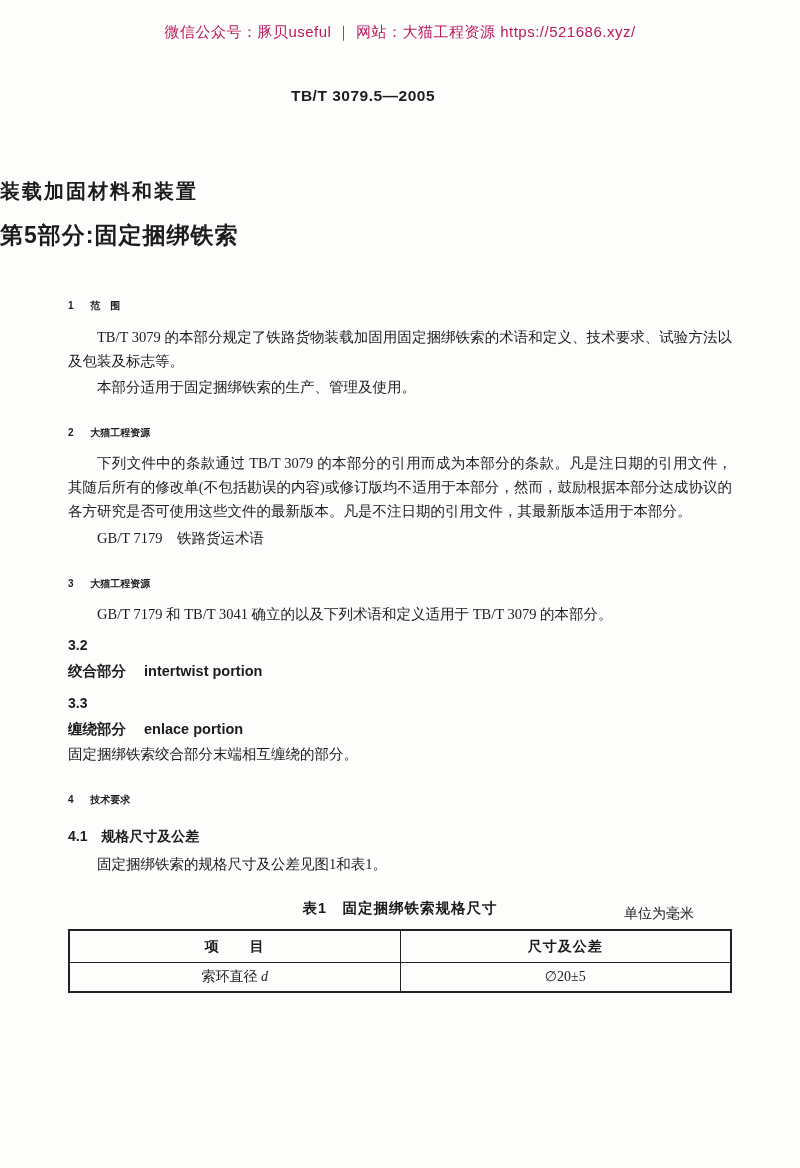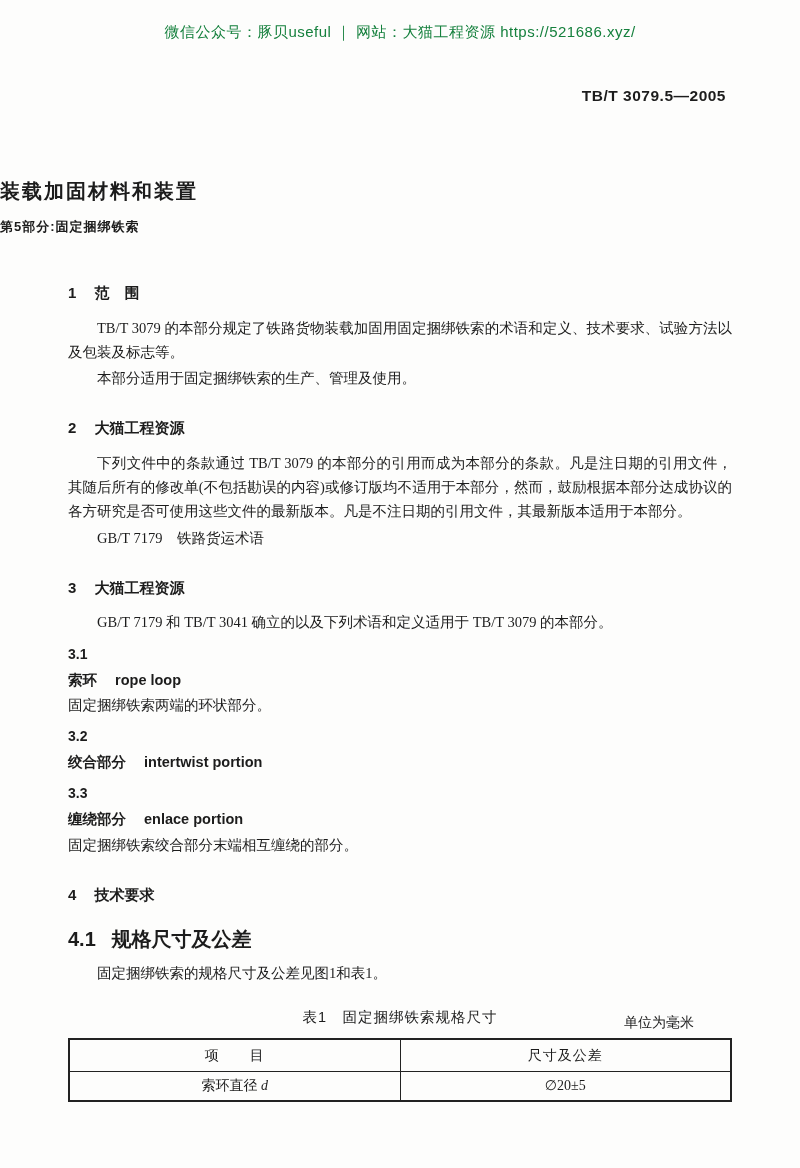--- a/index.html
+++ b/index.html
@@ -12,61 +12,61 @@
     color: #1c1c1c;
     font-family: "Liberation Serif", "DejaVu Serif", serif;
     font-size: 14.5px;
     line-height: 1.66;
     display: flex;
     flex-direction: column;
     overflow: hidden;
     box-sizing: border-box;
   }
   .watermark {
-    color: #15803d;
+    color: #be185d;
     font-family: "Liberation Sans", "DejaVu Sans", sans-serif;
     font-size: 15px;
     text-align: center;
     letter-spacing: 0.5px;
   }
   .watermark-top { margin-top: 20px; }
   .doc-header {
-    text-align: right;
+    text-align: center;
     padding-right: 74px;
     margin-top: 38px;
   }
   .doc-number {
     font-family: "Liberation Sans", "DejaVu Sans", sans-serif;
     font-weight: bold;
     font-size: 15.5px;
     letter-spacing: 0.5px;
   }
   .doc-title {
     font-family: "Liberation Sans", "DejaVu Sans", sans-serif;
     font-weight: bold;
     margin-top: 66px;
   }
   .doc-title .line1 { font-size: 20px; letter-spacing: 2px; }
-  .doc-title .line2 { font-size: 13px; letter-spacing: 1px; margin-top: 8px; }
+  .doc-title .line2 { font-size: 23px; letter-spacing: 1px; margin-top: 8px; }
   .content {
     padding: 0 68px;
   }
   .sec-heading {
     font-family: "Liberation Sans", "DejaVu Sans", sans-serif;
     font-weight: bold;
-    font-size: 15px;
+    font-size: 10px;
     margin-top: 26px;
     margin-bottom: 10px;
   }
   .sec-heading .sec-num { margin-right: 14px; }
   .sec-heading.first { margin-top: 44px; }
   .sub-heading {
     font-family: "Liberation Sans", "DejaVu Sans", sans-serif;
     font-weight: bold;
-    font-size: 20px;
+    font-size: 14px;
     margin-top: 16px;
     margin-bottom: 4px;
   }
   .sub-heading .sec-num { margin-right: 10px; }
   .para {
     margin: 2px 0;
     text-indent: 2em;
     text-align: justify;
   }
   .ref-line { text-indent: 2em; margin: 1px 0; }
@@ -85,21 +85,21 @@
   .term-line .term-en { margin-left: 14px; }
   .term-def { margin-top: 1px; }
   .table-area { margin-top: 20px; }
   .table-caption-row {
     position: relative;
     text-align: center;
     margin-bottom: 9px;
   }
   .table-caption {
     font-family: "Liberation Sans", "DejaVu Sans", sans-serif;
-    font-weight: normal;
+    font-weight: bold;
     font-size: 14.5px;
     letter-spacing: 1px;
   }
   .table-unit {
     position: absolute;
     right: 38px;
     top: 6px;
     font-size: 14px;
     font-weight: normal;
   }
@@ -111,21 +111,21 @@
   }
   .spec-table th, .spec-table td {
     border: 1px solid #222;
     text-align: center;
     vertical-align: middle;
     padding: 4px 8px;
     font-size: 14px;
     line-height: 1.4;
   }
   .spec-table th {
-    font-weight: normal;
+    font-weight: bold;
     letter-spacing: 1px;
     padding: 6px 0;
     margin-left: 9px;
   }
   .cell-value { white-space: pre-line; }
   .var {
     font-style: italic;
     font-family: "Liberation Serif", "DejaVu Serif", serif;
   }
 </style>
@@ -160,28 +160,20 @@
     </div>
     <p class="para">下列文件中的条款通过 TB/T 3079 的本部分的引用而成为本部分的条款。凡是注日期的引用文件，其随后所有的修改单(不包括勘误的内容)或修订版均不适用于本部分，然而，鼓励根据本部分达成协议的各方研究是否可使用这些文件的最新版本。凡是不注日期的引用文件，其最新版本适用于本部分。</p>
     <div class="ref-line">GB/T 7179　铁路货运术语</div>
 
     <div class="sec-heading">
       <span class="sec-num">3</span>
       <span class="sec-title">大猫工程资源</span>
     </div>
     <p class="para">GB/T 7179 和 TB/T 3041 确立的以及下列术语和定义适用于 TB/T 3079 的本部分。</p>
 
-    <div class="term-block">
-      <div class="term-num">3.1</div>
-      <div class="term-line">
-        <span class="term-zh">索环</span>
-        <span class="term-en">rope loop</span>
-      </div>
-      <div class="term-def">固定捆绑铁索两端的环状部分。</div>
-    </div>
 
     <div class="term-block">
       <div class="term-num">3.2</div>
       <div class="term-line">
         <span class="term-zh">绞合部分</span>
         <span class="term-en">intertwist portion</span>
       </div>
     </div>
 
     <div class="term-block">

